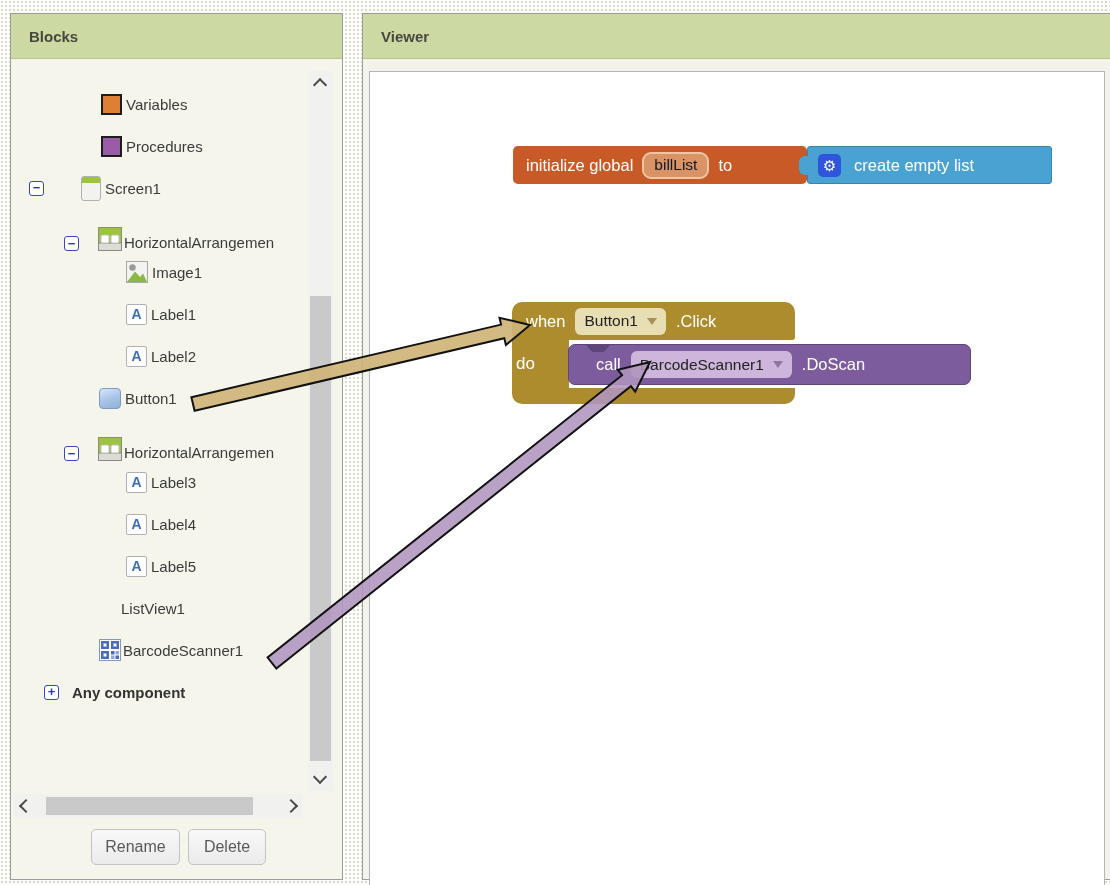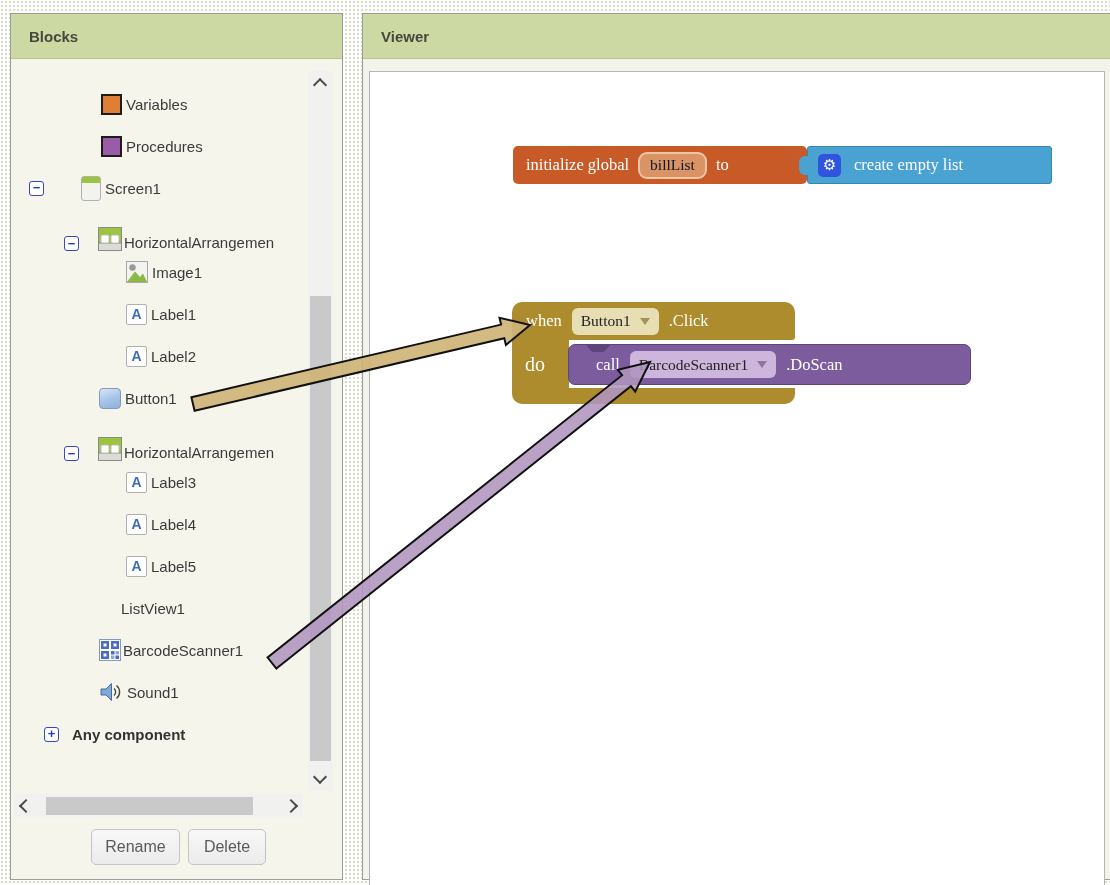--- a/index.html
+++ b/index.html
@@ -75,37 +75,37 @@
   .btn{
     position:absolute;top:815px;height:36px;box-sizing:border-box;
     border:1px solid #c4c4c4;border-radius:5px;
     background:linear-gradient(#f8f8f8,#ebebeb);
     color:#5a5a5a;font-size:16px;font-family:"Liberation Sans",sans-serif;
     display:flex;align-items:center;justify-content:center;cursor:pointer;
   }
   .btn-rename{left:80px;width:89px;}
   .btn-delete{left:177px;width:78px;}
   
-  .blocks-layer{position:absolute;left:0;top:0;width:892px;height:885px;pointer-events:none;font-family:Liberation Serif, serif;}
+  .blocks-layer{position:absolute;left:0;top:0;width:892px;height:885px;pointer-events:none;}
   .blocks-layer > *{pointer-events:auto;}
   .blk{position:absolute;display:flex;align-items:center;color:#fff;font-size:16.5px;box-sizing:border-box;}
   .blk-init{left:513px;top:146px;width:294px;height:38px;background:#c85a28;border-radius:5px;padding-left:13px;gap:9px;}
   .fld-var{
     background:#da9365;border:2px solid #eec6a6;border-radius:9px;color:#0f172a;
     font-size:15.5px;padding:2px 10px 3px 10px;
   }
   .blk-list{left:807px;top:146px;width:245px;height:38px;background:#49a2d2;border:1px solid #3784ad;border-radius:3px;padding-left:10px;gap:13px;}
   .blk-list::before{content:"";position:absolute;left:-9px;top:9px;width:11px;height:19px;background:#49a2d2;border-radius:6px 0 0 6px;}
   .gear{
     width:23px;height:23px;background:#2f55de;border-radius:5px;flex:none;
     display:flex;align-items:center;justify-content:center;color:#fff;font-size:15px;line-height:1;
   }
   .gold{position:absolute;background:#ad8c2e;box-sizing:border-box;}
   .when-top{left:512px;top:302px;width:283px;height:38px;border-radius:10px 10px 3px 0;display:flex;align-items:center;padding-left:14px;gap:10px;color:#fff;font-size:16.5px;}
-  .when-spine{left:512px;top:339px;width:57px;height:50px;display:flex;align-items:center;padding-left:13px;color:#fff;font-size:20px;}
+  .when-spine{left:512px;top:339px;width:57px;height:50px;display:flex;align-items:center;padding-left:4px;color:#fff;font-size:17px;}
   .when-bottom{left:512px;top:388px;width:283px;height:16px;border-radius:0 0 10px 10px;}
   .dd{
     height:27px;border-radius:6px;display:flex;align-items:center;gap:9px;
     padding:0 9px;box-sizing:border-box;color:#222;font-size:15.5px;cursor:pointer;
   }
   .dd-gold{background:#e8deb4;}
   .dd-purple{background:#cdb5dc;}
   .caret{width:0;height:0;border-left:5px solid transparent;border-right:5px solid transparent;}
   .dd-gold .caret{border-top:7px solid #a5925a;}
   .dd-purple .caret{border-top:7px solid #8d76a2;}
@@ -219,30 +219,20 @@
               <rect x="2" y="12" width="8" height="8" fill="#4a6bbf"></rect>
               <rect x="4.5" y="14.5" width="3" height="3" fill="#ffffff"></rect>
               <rect x="12" y="12" width="3.5" height="3.5" fill="#4a6bbf"></rect>
               <rect x="16.5" y="12" width="3.5" height="3.5" fill="#93a8d6"></rect>
               <rect x="12" y="16.5" width="3.5" height="3.5" fill="#93a8d6"></rect>
               <rect x="16.5" y="16.5" width="3.5" height="3.5" fill="#4a6bbf"></rect>
             </svg>
         </span>
         <span class="tlabel" style="margin-left:2px">BarcodeScanner1</span>
       </div>
-      <div class="row r-l1">
-        <span class="ticon">
-          <svg width="24" height="22" viewBox="0 0 24 22">
-              <polygon points="2,8 7,8 12.5,2.5 12.5,19.5 7,14 2,14" fill="#7fa8d8" stroke="#4a6a9a"></polygon>
-              <path d="M15,7.5 a4.6,4.6 0 0 1 0,7" fill="none" stroke="#444" stroke-width="1.4"></path>
-              <path d="M17.5,4.5 a8.4,8.4 0 0 1 0,13" fill="none" stroke="#444" stroke-width="1.4"></path>
-            </svg>
-        </span>
-        <span class="tlabel">Sound1</span>
-      </div>
       <div class="row r-any">
         <span class="toggle plus"></span>
         <span class="tlabel">Any component</span>
       </div>
     </div>
 
     <div class="vscroll">
       <span class="sbtn top">
           <i class="chev up"></i>
         </span>

